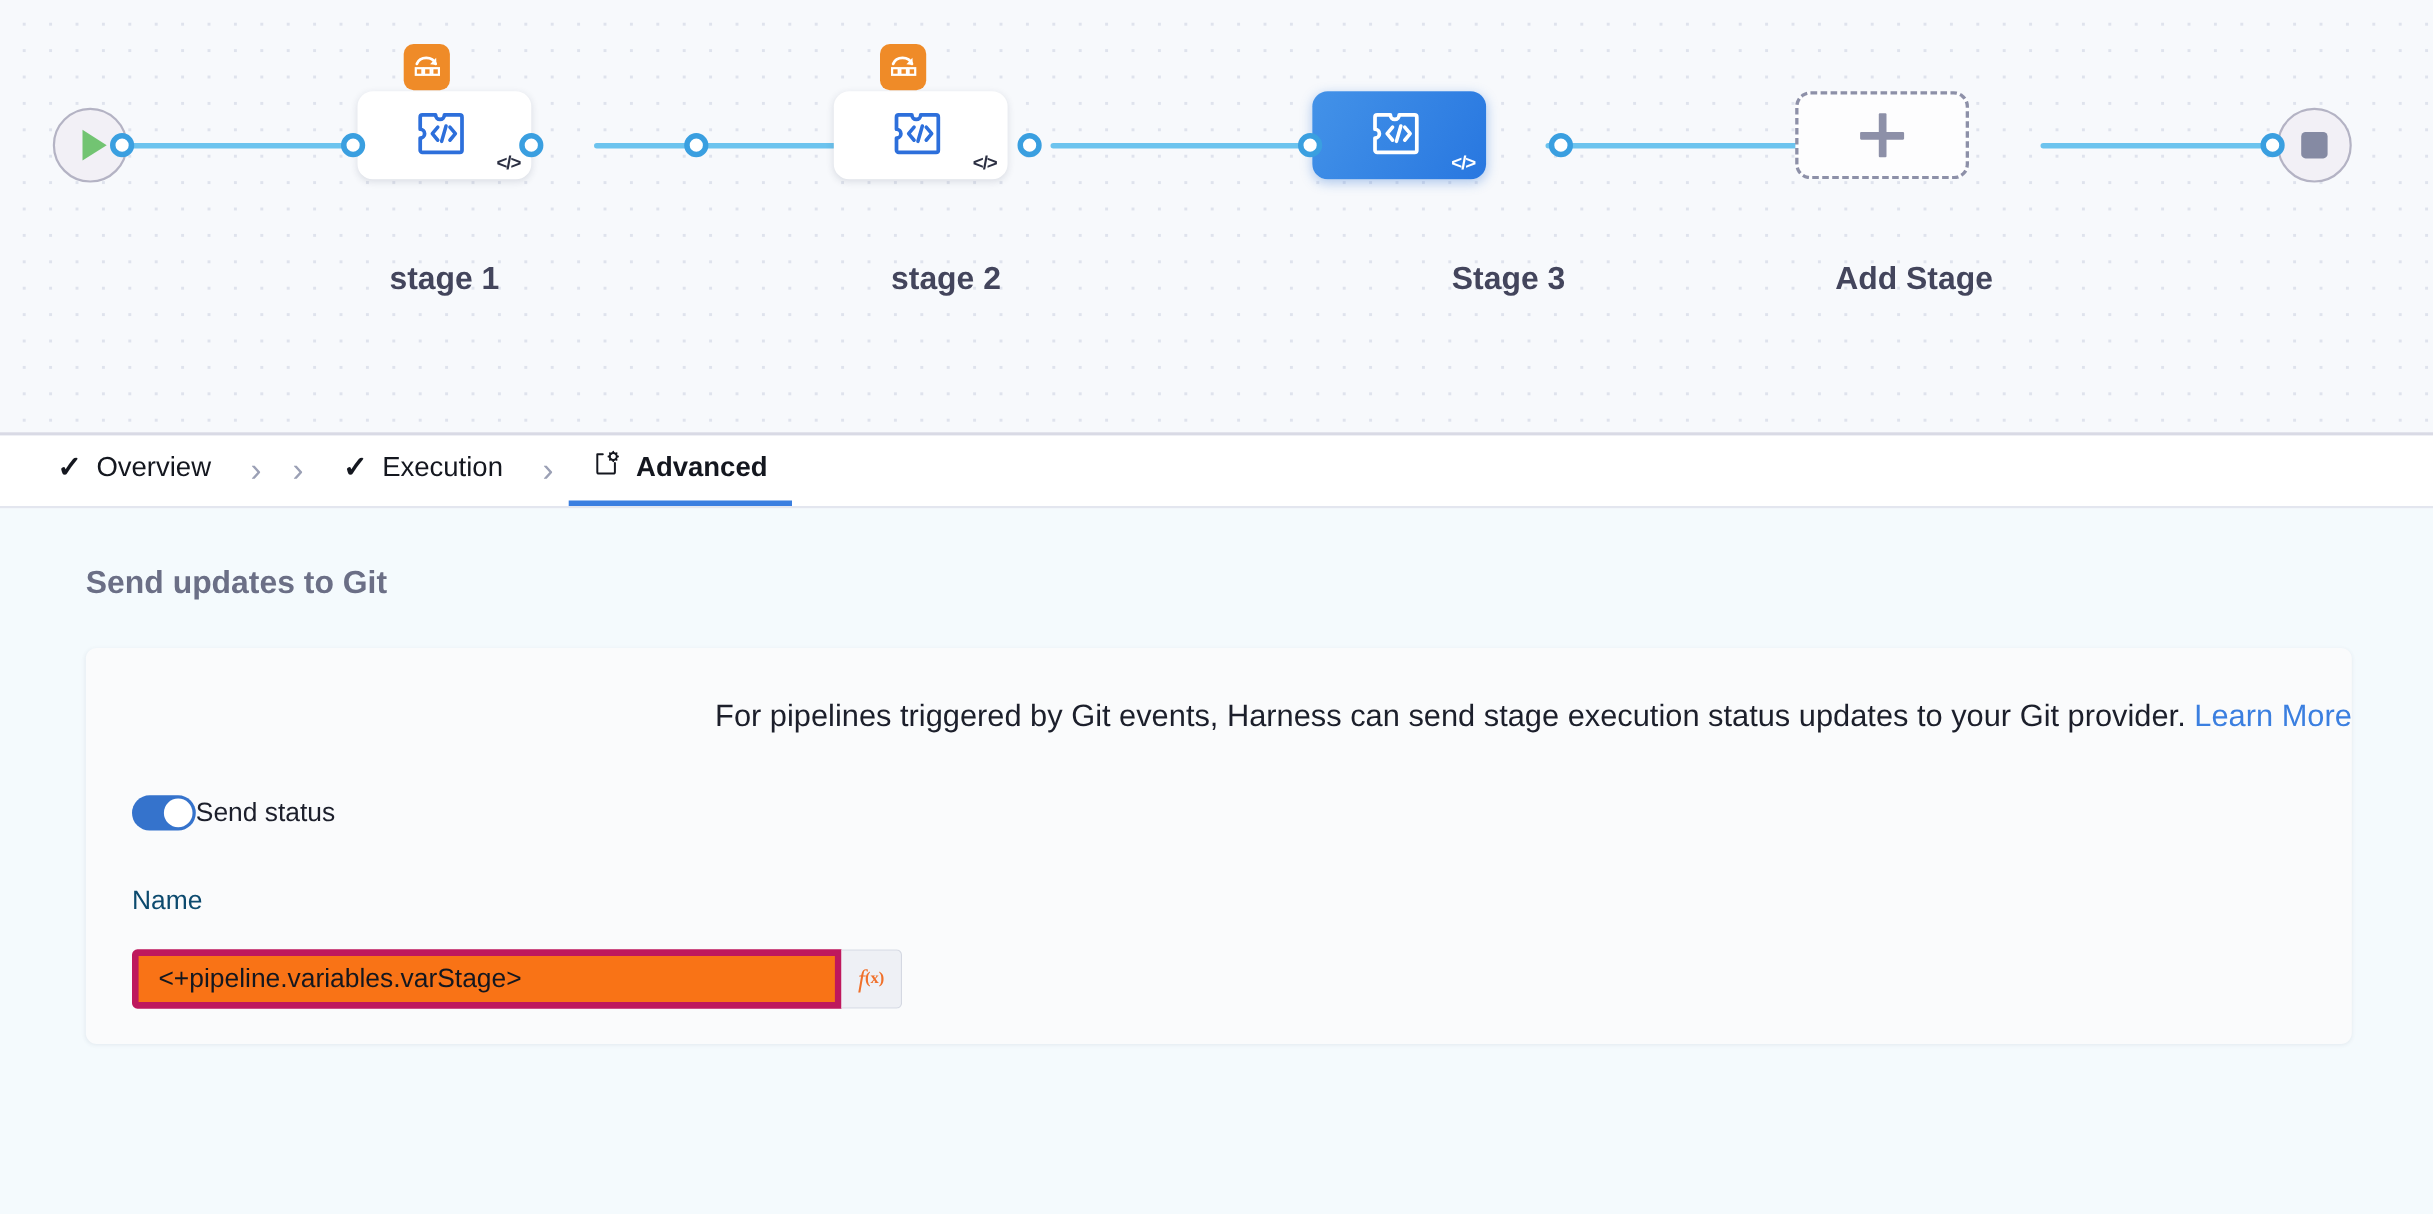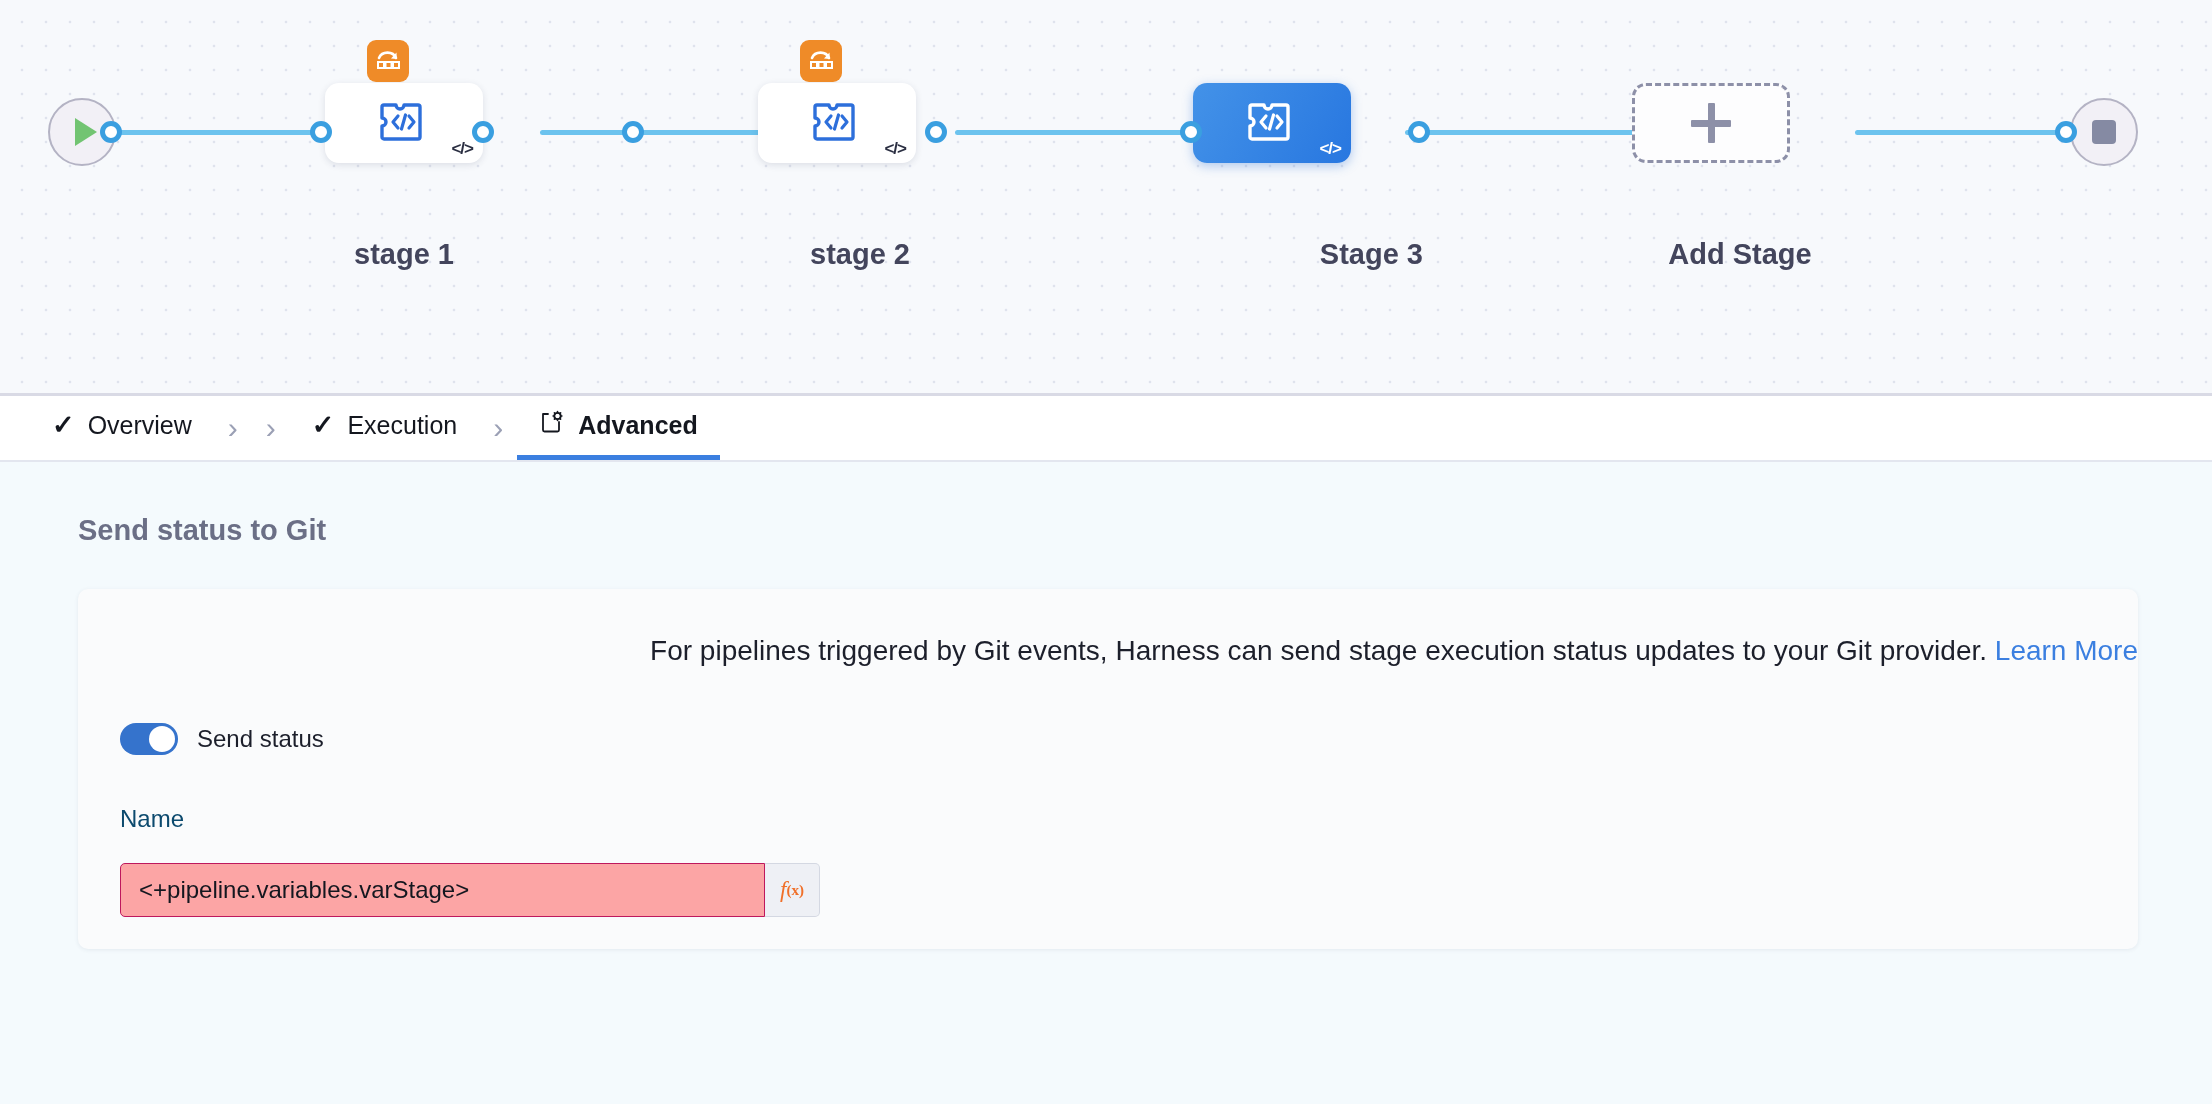--- a/index.html
+++ b/index.html
@@ -223,21 +223,20 @@
   }
   .link {
     color: #3b7fe0;
     text-decoration: none;
     cursor: pointer;
   }
 
   .toggle-row {
     display: flex;
     align-items: center;
-    gap: 19px;
     margin-bottom: 50px;
   }
   .toggle {
     width: 58px;
     height: 32px;
     border-radius: 16px;
     background: #3573cc;
     position: relative;
     cursor: pointer;
     flex: none;
@@ -261,23 +260,23 @@
     margin-bottom: 30px;
   }
   .input-group {
     display: flex;
     align-items: stretch;
     width: 700px;
     height: 54px;
   }
   .text-input {
     flex: 1;
-    border: 1px solid #be185d;
+    border: 6px solid #be185d;
     border-radius: 5px 0 0 5px;
-    background: #fca5a5;
+    background: #f97316;
     font-size: 24px;
     color: #14171f;
     padding: 0 18px;
     font-family: "Liberation Sans", sans-serif;
     outline: none;
   }
   .fx-btn {
     width: 55px;
     border: 1px solid #d4d8e2;
     border-left: none;
@@ -407,21 +406,21 @@
         <circle cx="18.5" cy="6" r="3.2" fill="none" stroke="#14171f" stroke-width="1.8"></circle>
         <path d="M18.5 1.6 v1.2 M18.5 9.2 v1.2 M14.1 6 h1.2 M21.7 6 h1.2 M15.4 2.9 l0.9 0.9 M20.7 8.2 l0.9 0.9 M21.6 2.9 l-0.9 0.9 M16.3 8.2 l-0.9 0.9" stroke="#14171f" stroke-width="1.6" stroke-linecap="round"></path>
       </svg>
     </span>
     <span>Advanced</span>
   </div>
 </div>
 
 <div class="content">
 
-  <div class="section-title">Send status to Git</div>
+  <div class="section-title">Send updates to Git</div>
 
   <div class="card">
 
     <div class="card-desc">
       <span>For pipelines triggered by Git events, Harness can send stage execution status updates to your Git provider.</span>
       <a class="link" href="#">Learn More</a>
     </div>
 
     <div class="toggle-row">
       <div class="toggle"></div>

